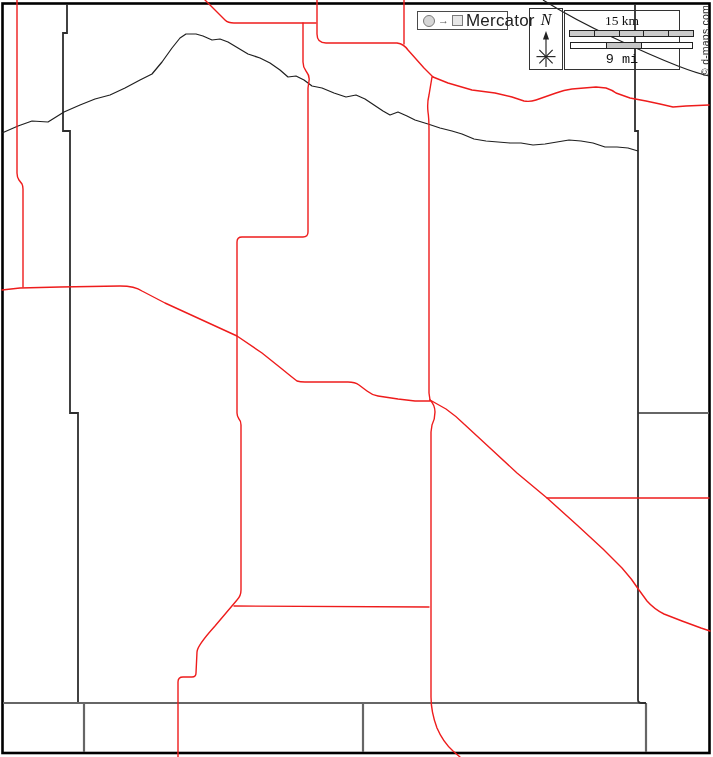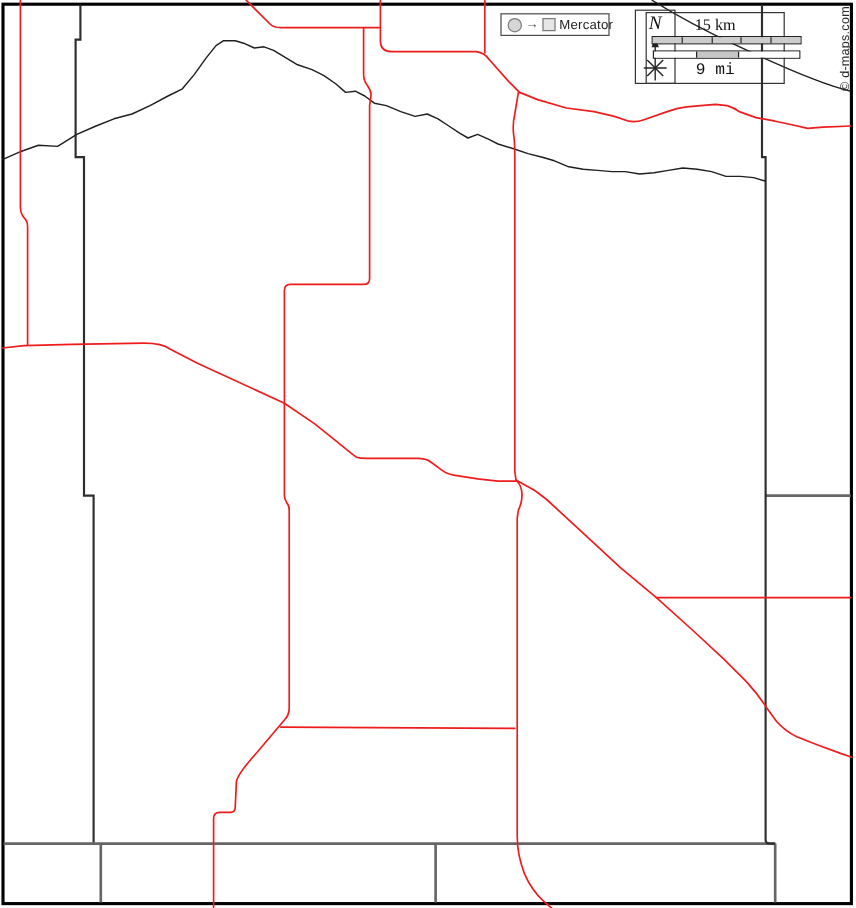--- a/index.html
+++ b/index.html
@@ -17,34 +17,34 @@
     display:flex;align-items:center;gap:3px;padding-left:5px;
   }
   #mercator-box .proj-circle{
     width:10px;height:10px;border:1.2px solid #7a7a7a;border-radius:50%;
     background:#d6d6d6;flex:0 0 auto;
   }
   #mercator-box .proj-arrow{font-size:11px;color:#555;line-height:1;flex:0 0 auto;}
   #mercator-box .proj-square{
     width:9px;height:9px;border:1.2px solid #7a7a7a;background:#e6e6e6;flex:0 0 auto;
   }
-  #mercator-box .proj-label{font-size:11px;color:#222;letter-spacing:.2px;}
+  #mercator-box .proj-label{font-size:17px;color:#222;letter-spacing:.2px;}
 
   #compass-box{
     left:529px;top:8px;width:34px;height:62px;border:1.2px solid #333;
     display:flex;flex-direction:column;align-items:center;
   }
   #compass-box .north-label{
     font-family:"Liberation Serif",serif;font-style:italic;font-size:16px;color:#111;
     line-height:1;margin-top:3px;
   }
   #compass-box svg{display:block;margin-top:1px;}
 
   #scale-box{
-    left:538px;top:10px;width:116px;height:60px;border:1.2px solid #333;
+    left:564px;top:10px;width:116px;height:60px;border:1.2px solid #333;
   }
   .scale-label{
     position:absolute;left:0;width:100%;text-align:center;
     font-family:"Liberation Serif",serif;font-size:13.5px;color:#111;line-height:1;
   }
   #scale-km-label{top:3px;}
   #scale-mi-label{top:42px;font-family:Liberation Mono, monospace;}
   #km-bar{
     position:absolute;left:4px;top:19px;width:125px;height:7px;border:1px solid #222;
     box-sizing:border-box;display:flex;

